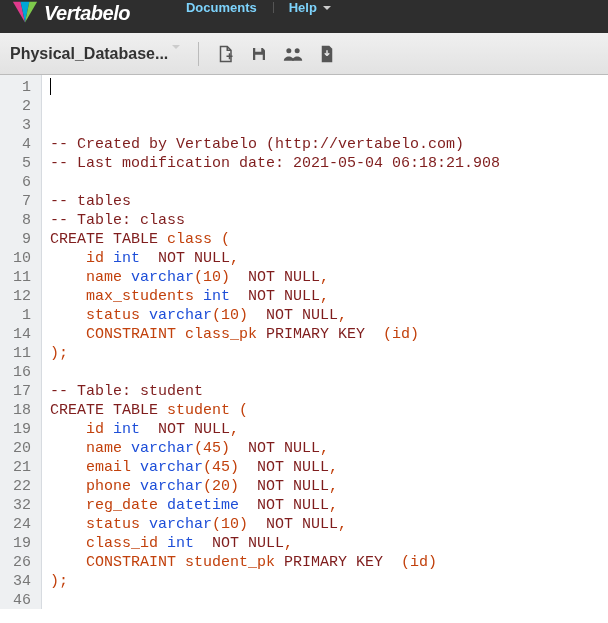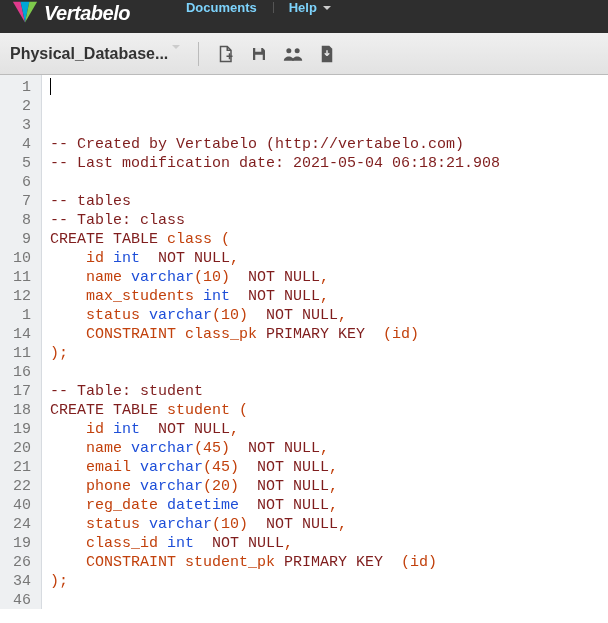--- a/index.html
+++ b/index.html
@@ -219,21 +219,21 @@
       <div>1</div>
       <div>14</div>
       <div>11</div>
       <div>16</div>
       <div>17</div>
       <div>18</div>
       <div>19</div>
       <div>20</div>
       <div>21</div>
       <div>22</div>
-      <div>40</div>
+      <div>32</div>
       <div>24</div>
       <div>19</div>
       <div>26</div>
       <div>34</div>
       <div>46</div>
     </div>
   <div class="code" id="code">
     <div class="cursor-mark"></div>
   <div class="code-line"><span class="tok-comment">-- Created by Vertabelo (http://vertabelo.com)</span></div><div class="code-line"><span class="tok-comment">-- Last modification date: 2021-05-04 06:18:21.908</span></div><div class="code-line">&nbsp;</div><div class="code-line"><span class="tok-comment">-- tables</span></div><div class="code-line"><span class="tok-comment">-- Table: class</span></div><div class="code-line"><span class="tok-keyword">CREATE</span><span class="tok-text"> </span><span class="tok-keyword">TABLE</span><span class="tok-text"> class (</span></div><div class="code-line"><span class="tok-text">    id </span><span class="tok-type">int</span><span class="tok-text">  </span><span class="tok-keyword">NOT</span><span class="tok-text"> </span><span class="tok-keyword">NULL</span><span class="tok-text">,</span></div><div class="code-line"><span class="tok-text">    name </span><span class="tok-type">varchar</span><span class="tok-text">(10)  </span><span class="tok-keyword">NOT</span><span class="tok-text"> </span><span class="tok-keyword">NULL</span><span class="tok-text">,</span></div><div class="code-line"><span class="tok-text">    max_students </span><span class="tok-type">int</span><span class="tok-text">  </span><span class="tok-keyword">NOT</span><span class="tok-text"> </span><span class="tok-keyword">NULL</span><span class="tok-text">,</span></div><div class="code-line"><span class="tok-text">    status </span><span class="tok-type">varchar</span><span class="tok-text">(10)  </span><span class="tok-keyword">NOT</span><span class="tok-text"> </span><span class="tok-keyword">NULL</span><span class="tok-text">,</span></div><div class="code-line"><span class="tok-text">    CONSTRAINT class_pk </span><span class="tok-keyword">PRIMARY</span><span class="tok-text"> </span><span class="tok-keyword">KEY</span><span class="tok-text">  (id)</span></div><div class="code-line"><span class="tok-text">);</span></div><div class="code-line">&nbsp;</div><div class="code-line"><span class="tok-comment">-- Table: student</span></div><div class="code-line"><span class="tok-keyword">CREATE</span><span class="tok-text"> </span><span class="tok-keyword">TABLE</span><span class="tok-text"> student (</span></div><div class="code-line"><span class="tok-text">    id </span><span class="tok-type">int</span><span class="tok-text">  </span><span class="tok-keyword">NOT</span><span class="tok-text"> </span><span class="tok-keyword">NULL</span><span class="tok-text">,</span></div><div class="code-line"><span class="tok-text">    name </span><span class="tok-type">varchar</span><span class="tok-text">(45)  </span><span class="tok-keyword">NOT</span><span class="tok-text"> </span><span class="tok-keyword">NULL</span><span class="tok-text">,</span></div><div class="code-line"><span class="tok-text">    email </span><span class="tok-type">varchar</span><span class="tok-text">(45)  </span><span class="tok-keyword">NOT</span><span class="tok-text"> </span><span class="tok-keyword">NULL</span><span class="tok-text">,</span></div><div class="code-line"><span class="tok-text">    phone </span><span class="tok-type">varchar</span><span class="tok-text">(20)  </span><span class="tok-keyword">NOT</span><span class="tok-text"> </span><span class="tok-keyword">NULL</span><span class="tok-text">,</span></div><div class="code-line"><span class="tok-text">    reg_date </span><span class="tok-type">datetime</span><span class="tok-text">  </span><span class="tok-keyword">NOT</span><span class="tok-text"> </span><span class="tok-keyword">NULL</span><span class="tok-text">,</span></div><div class="code-line"><span class="tok-text">    status </span><span class="tok-type">varchar</span><span class="tok-text">(10)  </span><span class="tok-keyword">NOT</span><span class="tok-text"> </span><span class="tok-keyword">NULL</span><span class="tok-text">,</span></div><div class="code-line"><span class="tok-text">    class_id </span><span class="tok-type">int</span><span class="tok-text">  </span><span class="tok-keyword">NOT</span><span class="tok-text"> </span><span class="tok-keyword">NULL</span><span class="tok-text">,</span></div><div class="code-line"><span class="tok-text">    CONSTRAINT student_pk </span><span class="tok-keyword">PRIMARY</span><span class="tok-text"> </span><span class="tok-keyword">KEY</span><span class="tok-text">  (id)</span></div><div class="code-line"><span class="tok-text">);</span></div><div class="code-line">&nbsp;</div></div>
 </div>

